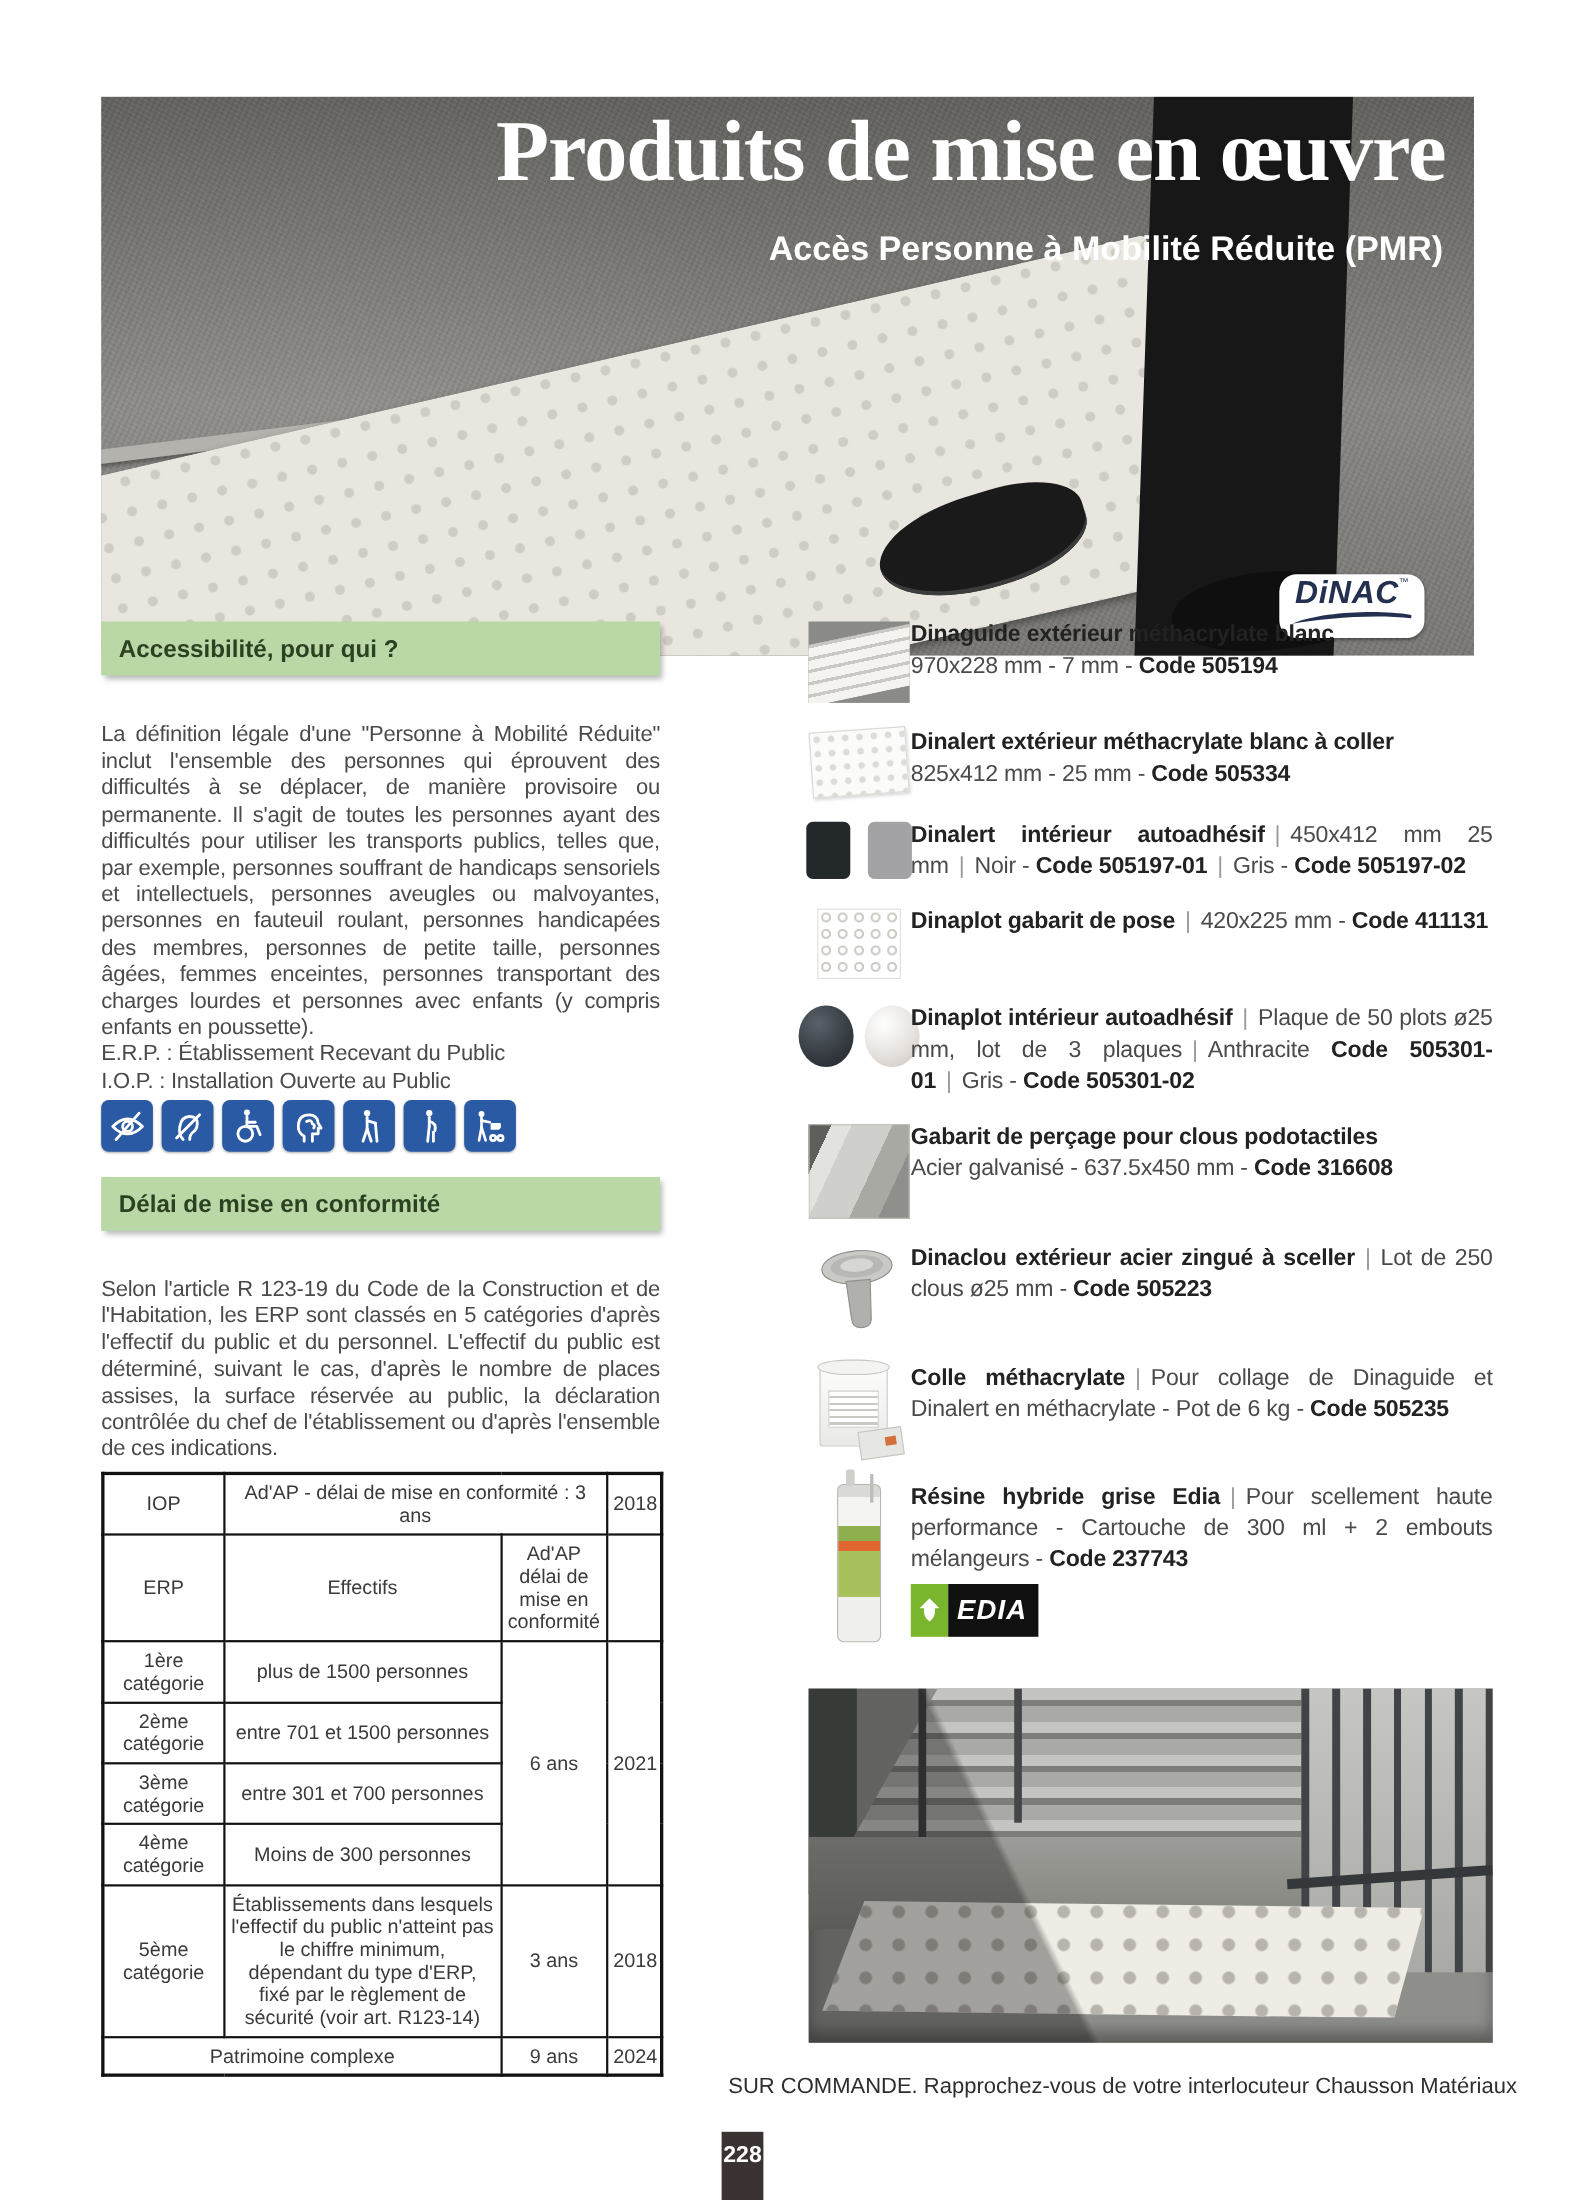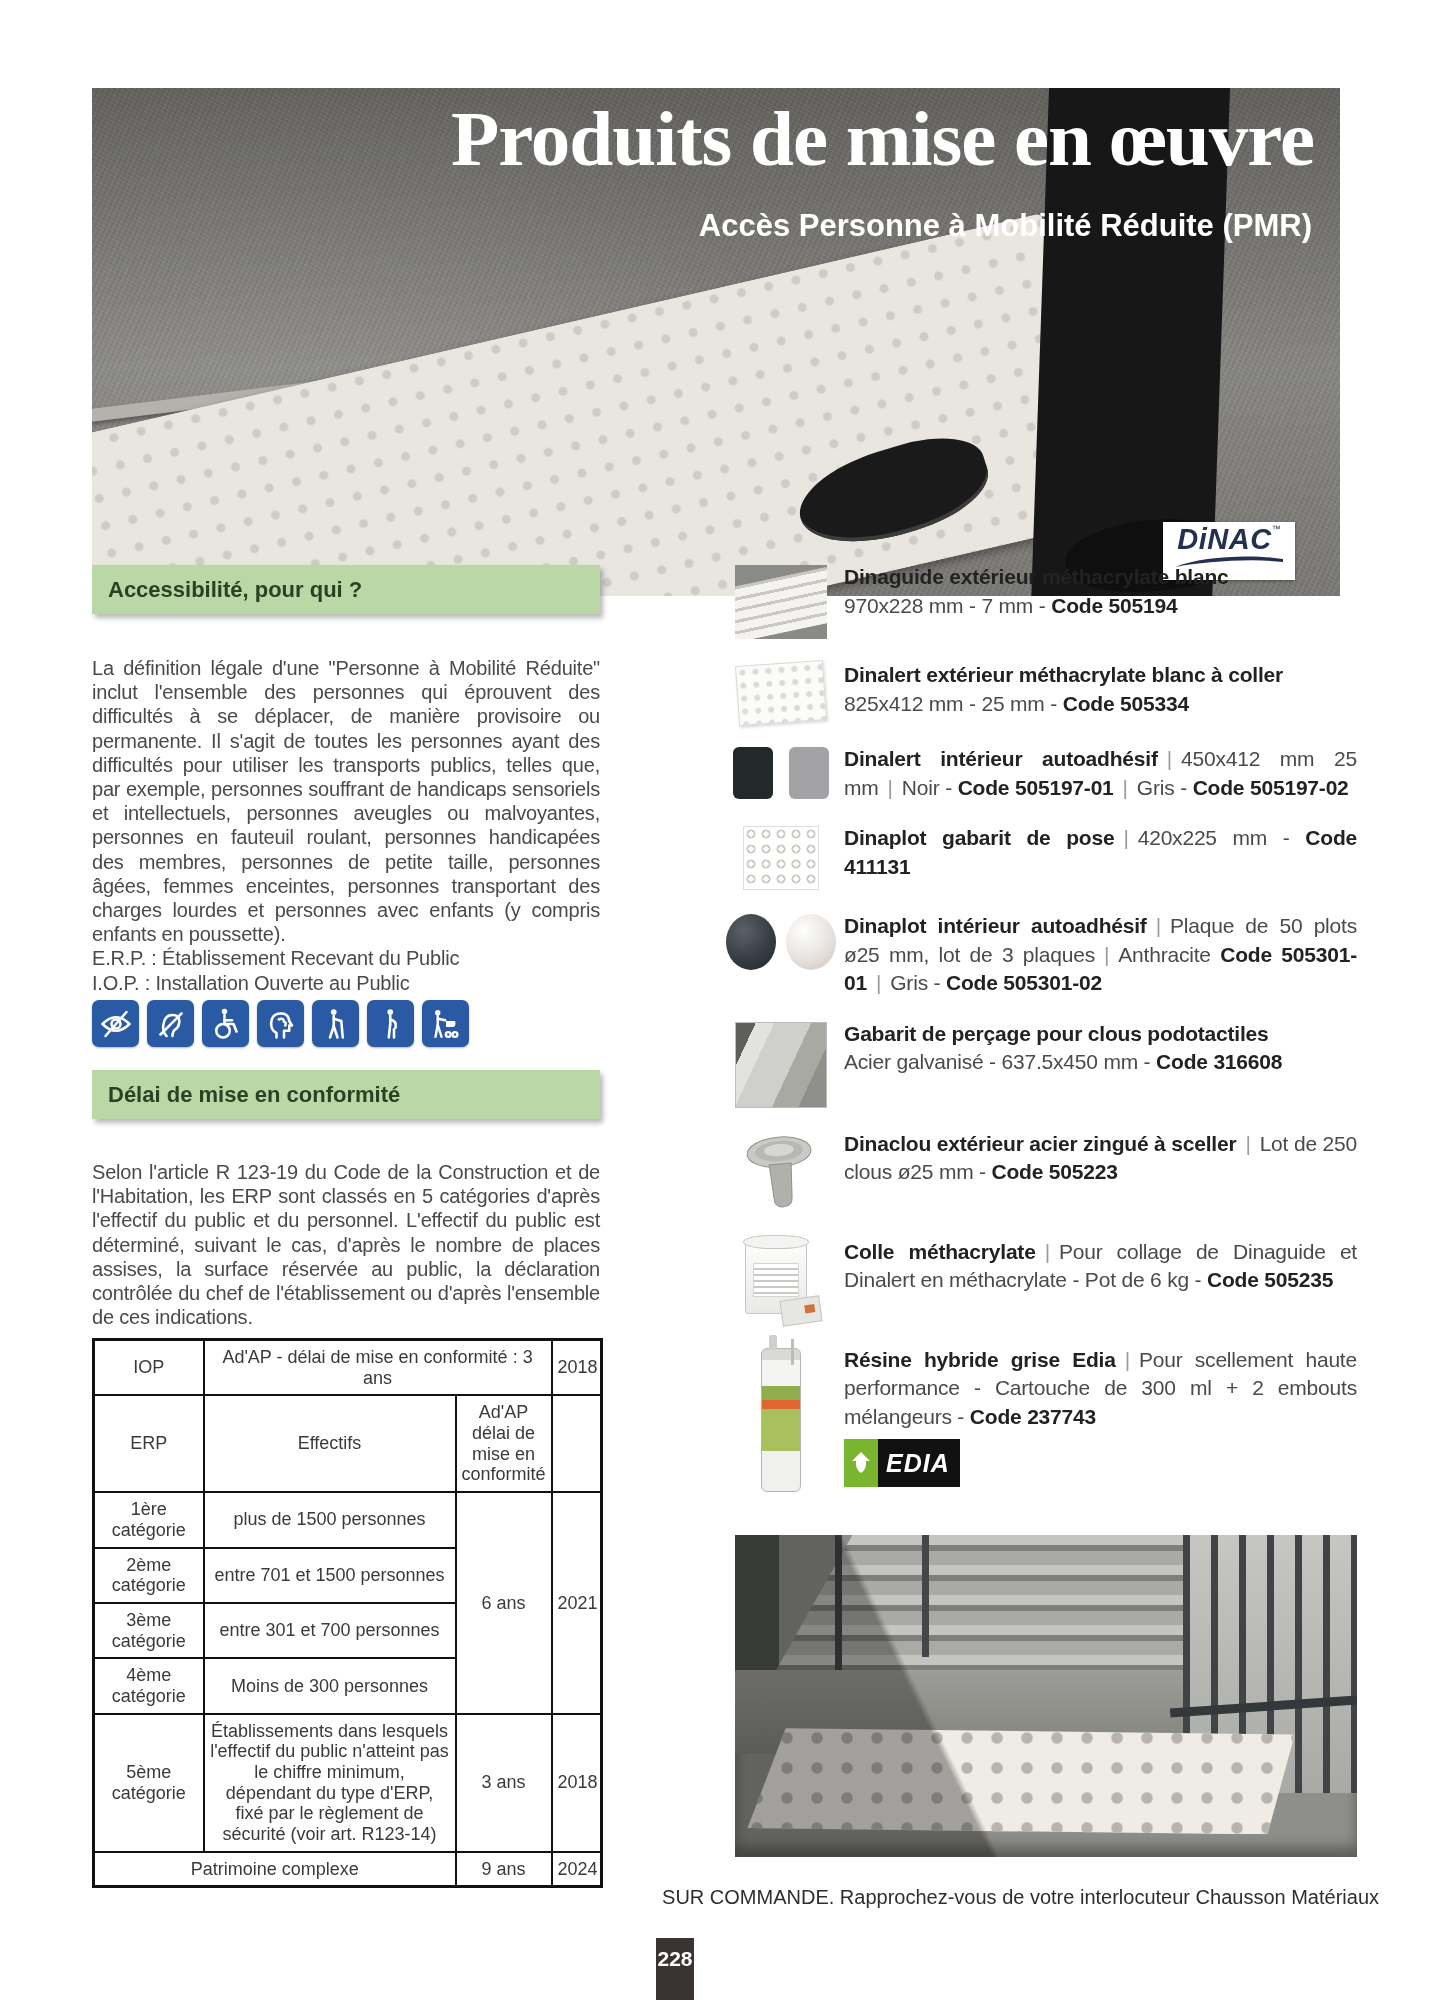--- a/index.html
+++ b/index.html
@@ -22,21 +22,21 @@
              transform:skewX(-2deg);}
   .hero-shoe-front{position:absolute;left:56.5%;top:71%;width:15.5%;height:17%;background:#1a1a1a;
              border-radius:50% 42% 46% 54%;transform:rotate(-17deg);box-shadow:inset 0 -4px 0 #3c3c3c;}
   .hero-shoe-back{position:absolute;left:78%;top:85%;width:14%;height:14%;background:#0f0f0f;
              border-radius:48% 52% 40% 50%;transform:rotate(-6deg);}
   .hero-title{position:absolute;right:26px;top:6px;color:#ffffff;white-space:nowrap;
               font-family:"Liberation Serif",serif;font-weight:bold;font-size:79px;letter-spacing:-1px;}
   .hero-subtitle{position:absolute;right:28px;top:120px;color:#ffffff;white-space:nowrap;
               font-weight:bold;font-size:31px;}
   .dinac{position:absolute;right:45px;bottom:16px;width:132px;height:58px;background:#ffffff;
-         box-shadow:0 1px 3px rgba(0,0,0,.4);text-align:center;padding-top:2px;box-sizing:border-box;}
+         box-shadow:0 1px 3px rgba(0,0,0,.4);text-align:center;padding-top:2px;box-sizing:border-box;border-radius:16px;}
   .dinac-text{font-weight:bold;font-style:italic;font-size:29px;color:#24304f;letter-spacing:.5px;line-height:1.05;}
   .dinac .tm{font-size:9px;color:#24304f;vertical-align:top;}
 
   
   .green-head{position:absolute;left:92px;width:508px;box-sizing:border-box;background:#b9d8a6;
               padding:12px 16px 11px;font-size:22px;font-weight:bold;color:#2c4022;
               box-shadow:3px 4px 5px rgba(0,0,0,.28);}
   .green-head.h1{top:565px;}
   .green-head.h2{top:1070px;}
 
@@ -55,21 +55,21 @@
 
   
   .conf-table{position:absolute;left:92px;top:1338px;width:508px;border-collapse:collapse;
               table-layout:fixed;font-size:18px;color:#3a3a3a;}
   .conf-table td{border:2px solid #111;text-align:center;vertical-align:middle;padding:6px 5px;
                  line-height:1.15;}
   .conf-table{border:3px solid #111;}
 
   
   .col-right{position:absolute;left:733px;top:563px;width:624px;}
-  .product{display:flex;gap:16px;margin-bottom:22px;}
+  .product{display:flex;gap:0;margin-bottom:22px;}
   .thumb{width:95px;flex:none;display:flex;align-items:flex-start;justify-content:center;padding-top:2px;}
   .pcol{flex:1;}
   .ptext{font-size:21px;line-height:1.36;color:#4a4a4a;text-align:justify;letter-spacing:-0.2px;}
   .pbold{font-weight:bold;color:#222;}
   .pblock{display:block;text-align:justify;}
   .psep{color:#9a9a9a;margin:0 9px;font-weight:normal;}
 
   
   .art-strips{position:relative;width:92px;height:74px;background:#8a8a86;overflow:hidden;}
   .art-strips::before{content:"";position:absolute;left:-12%;top:16%;width:130%;height:74%;

